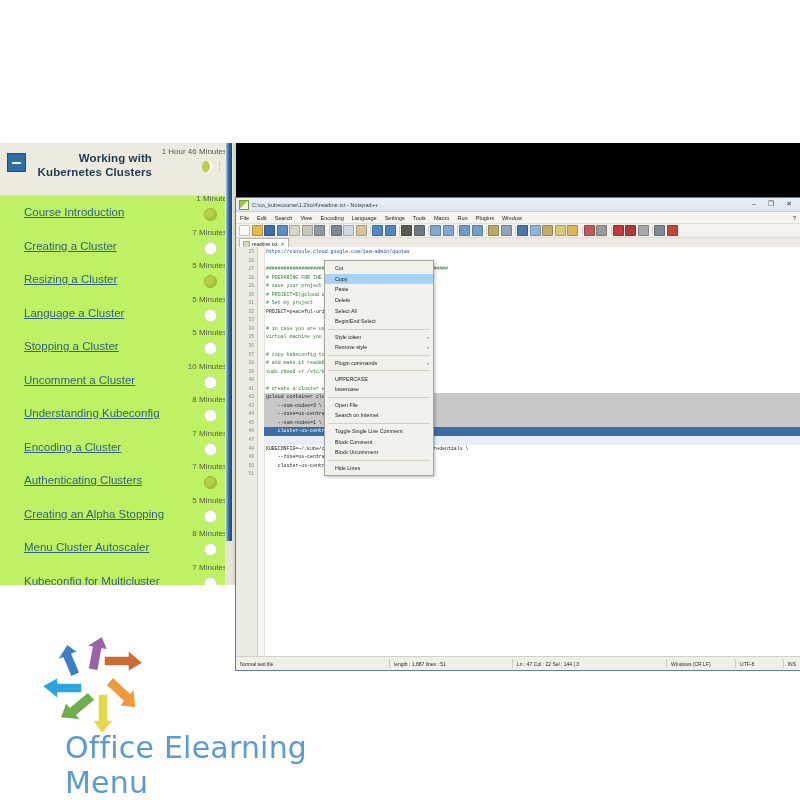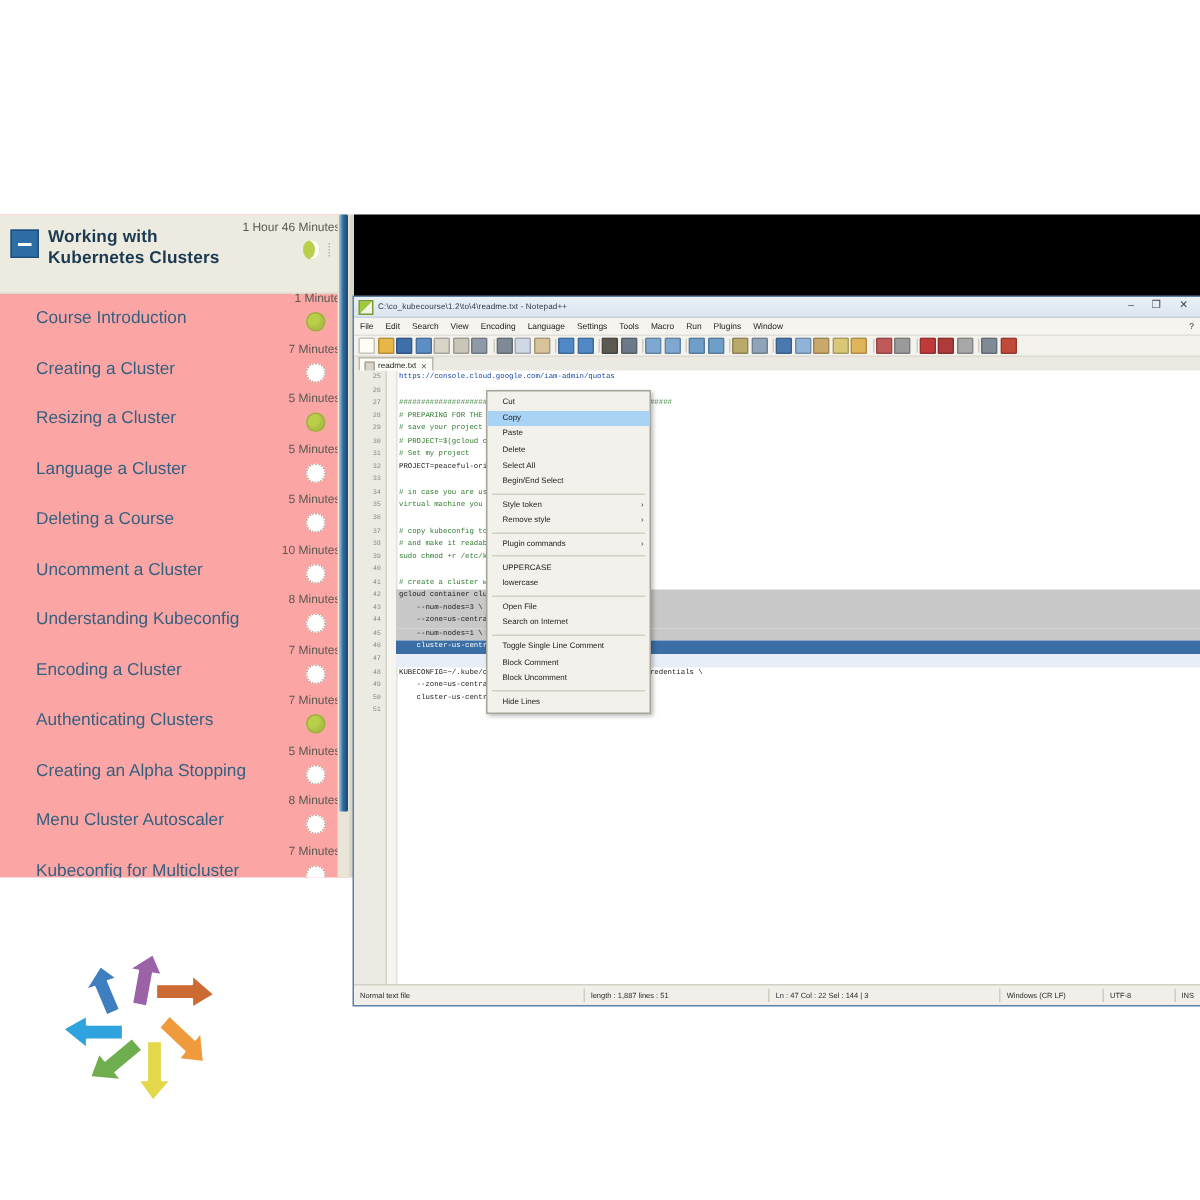--- a/index.html
+++ b/index.html
@@ -5,21 +5,21 @@
   html,body{margin:0;padding:0;}
   body{
     width:800px;height:800px;background:#ffffff;
     font-family:"Liberation Sans", sans-serif;
     overflow:hidden;position:relative;
   }
 
   
   #course-sidebar{
     position:absolute;left:0;top:143px;width:233px;height:442px;
-    background:#fca5a5;overflow:hidden;
+    background:#bef264;overflow:hidden;text-align:right;
   }
   #course-header{
     background:#edebdf;height:46px;display:flex;align-items:flex-start;
     padding:6px 0 0 0;border-bottom:1px solid #dedacc;position:relative;
   }
   #collapse-icon{
     width:17px;height:17px;background:#2f6ea5;border:1px solid #1d4f7c;
     margin:4px 6px 0 7px;flex:0 0 auto;display:flex;align-items:center;justify-content:center;
   }
   #collapse-icon i{display:block;width:9px;height:2px;background:#fff;}
@@ -37,21 +37,21 @@
   .hdr-dot:after{
     content:"";position:absolute;right:-7px;top:2px;width:5px;height:9px;
     border-right:1px dotted #b6b6a8;
   }
 
   .lesson-row{
     position:relative;height:33.5px;display:flex;align-items:center;
     padding-left:24px;box-sizing:border-box;
   }
   .lesson-label{
-    font-size:11.5px;color:#34607f;line-height:13px;
+    font-size:11.5px;color:#34607f;line-height:13px;text-decoration:underline;
   }
   .lesson-time{
     position:absolute;right:6px;top:-2px;font-size:8px;color:#5a5a52;white-space:nowrap;
   }
   .lesson-status{
     position:absolute;right:16px;top:12px;width:11px;height:11px;border-radius:50%;
   }
   .status-done{background:#b9cf4a;border:1px solid #9cb03c;box-shadow:inset -2px -2px 2px rgba(0,0,0,.08);}
   .status-todo{background:#fff;border:1px dotted #b0b0a4;}
 
@@ -212,21 +212,21 @@
         <div class="lesson-label">Resizing a Cluster</div>
         <div class="lesson-time">5 Minutes</div>
         <div class="lesson-status status-done"></div>
       </div>
       <div class="lesson-row">
         <div class="lesson-label">Language a Cluster</div>
         <div class="lesson-time">5 Minutes</div>
         <div class="lesson-status status-todo"></div>
       </div>
       <div class="lesson-row">
-        <div class="lesson-label">Deleting a Course</div>
+        <div class="lesson-label">Stopping a Cluster</div>
         <div class="lesson-time">5 Minutes</div>
         <div class="lesson-status status-todo"></div>
       </div>
       <div class="lesson-row">
         <div class="lesson-label">Uncomment a Cluster</div>
         <div class="lesson-time">10 Minutes</div>
         <div class="lesson-status status-todo"></div>
       </div>
       <div class="lesson-row">
         <div class="lesson-label">Understanding Kubeconfig</div>
@@ -476,13 +476,14 @@
 
       <polygon fill="#ef9a3c" points="96,78 79,76 83,71 66,55 73,47 90,63 94,58"></polygon>
 
       <polygon fill="#e3d84a" points="62,104 52,90 58,90 58,64 68,64 68,90 74,90"></polygon>
 
       <polygon fill="#6fae4e" points="20,88 26,72 30,77 48,62 55,70 37,85 41,90"></polygon>
 
       <polygon fill="#2ea3dd" points="2,56 18,47 18,53 42,53 42,63 18,63 18,69"></polygon>
     </g>
   </svg>
+  <div id="oem-tagline">Office Elearning Menu</div>
 </div>
 
 </body></html>

